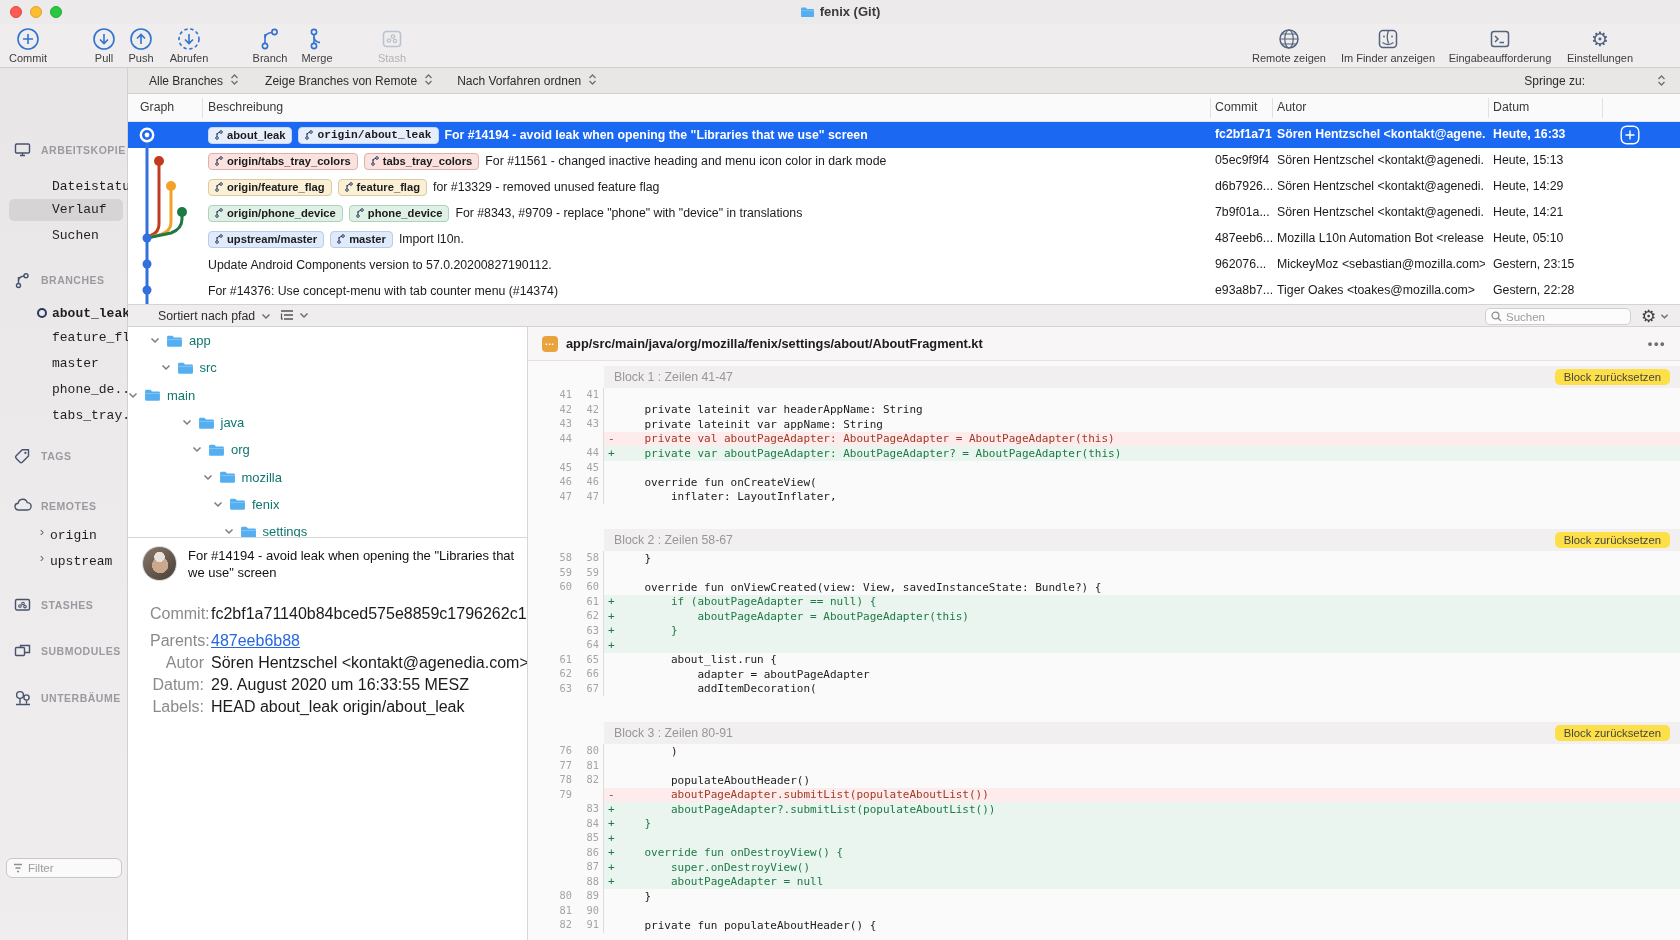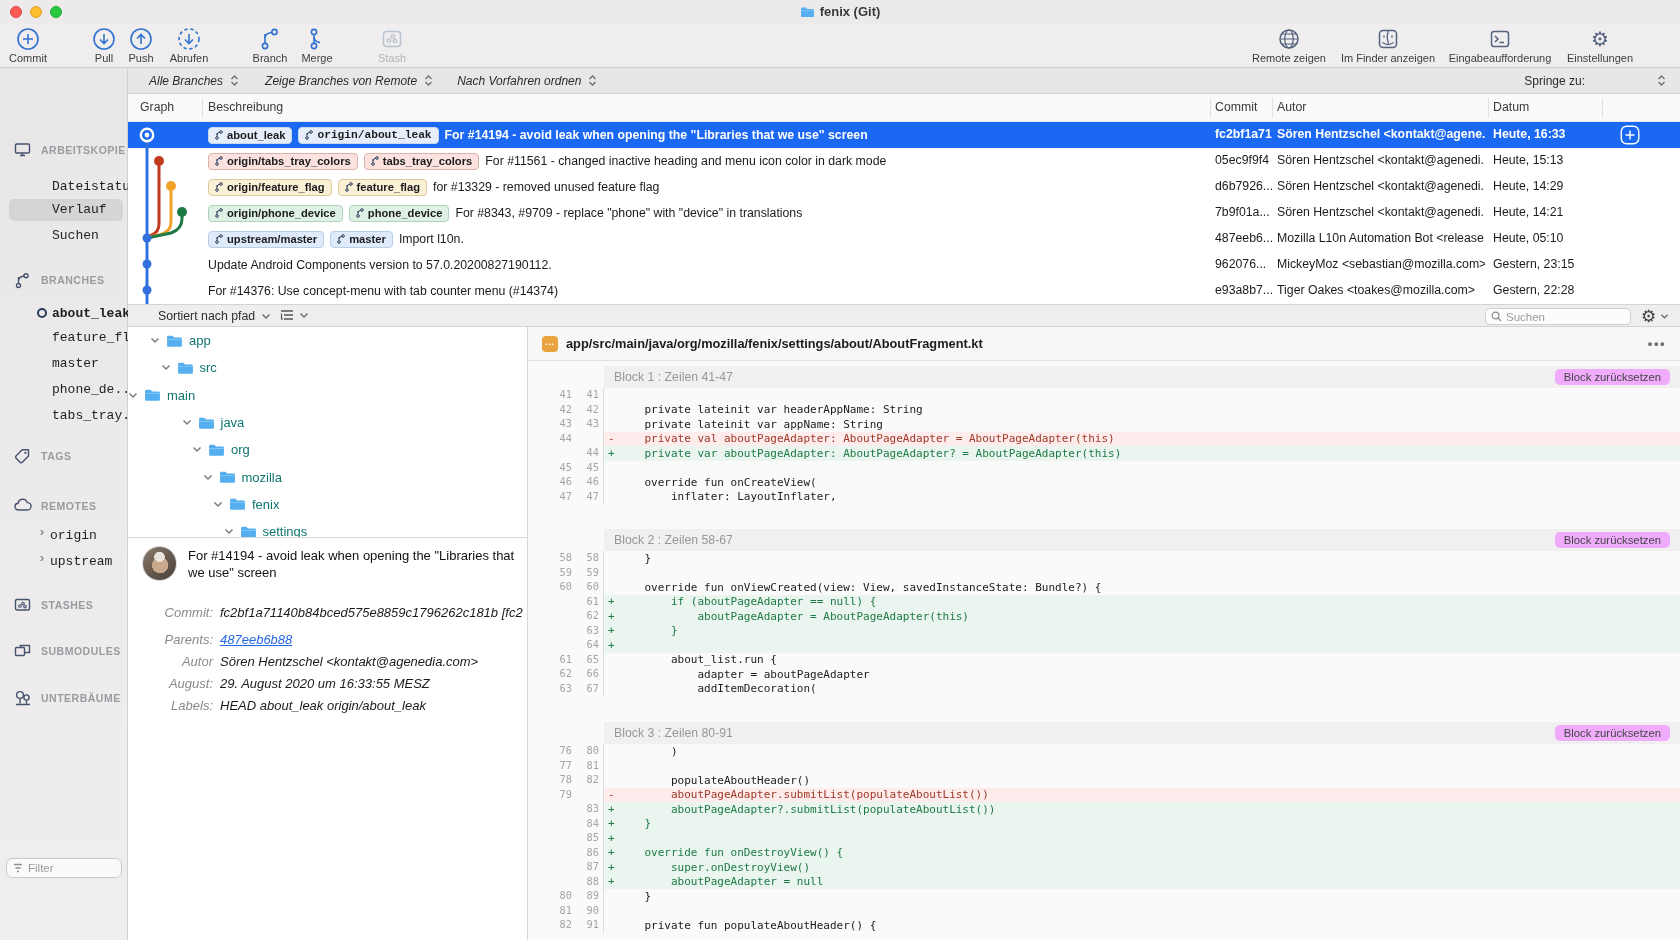--- a/index.html
+++ b/index.html
@@ -18,21 +18,21 @@
   #win-title .tfold { display:inline-block; vertical-align:-2px; margin-right:5px; }
 
   #toolbar { position:absolute; left:0; top:24px; width:1680px; height:44px; background:#efeded; border-bottom:1px solid #d2cfcf; }
   .tb-btn { position:absolute; top:2px; display:flex; flex-direction:column; align-items:center; width:120px; margin-left:-60px; cursor:default; }
   .tb-icon { height:26px; display:flex; align-items:center; justify-content:center; }
   .tb-label { font-size:11px; color:#3e3e40; margin-top:0px; white-space:nowrap; }
   .tb-btn.disabled .tb-label { color:#b3b3b8; }
 
   
   #filterbar { position:absolute; left:128px; top:68px; width:1552px; height:26px; background:#e9e6e6; border-bottom:1px solid #d4d1d1; display:flex; align-items:center; font-size:12px; color:#2c2c2e; }
-  .fb-select { display:flex; align-items:center; gap:7px; white-space:nowrap;font-style:italic; }
+  .fb-select { display:flex; align-items:flex-start; gap:7px; white-space:nowrap; }
   .updown { display:inline-block; }
   #fb-spacer { flex:1; }
   #jump-select { margin-right:14px; display:flex; align-items:center; gap:72px; }
 
   
   #sidebar { position:absolute; left:0; top:68px; width:128px; height:872px; background:linear-gradient(180deg,#e9e6e7 0%,#edebeb 60%,#efedee 100%); border-right:1px solid #d2d0d0; }
   .sb-abs { position:absolute; height:22px; display:flex; align-items:center; }
   .sb-header { font-size:10.5px; font-weight:700; letter-spacing:0.5px; color:#9b9aa0; }
   .sb-header .sb-ic { position:absolute; left:14px; top:3px; }
   .sb-header .sb-ht { position:absolute; left:41px; top:5px; }
@@ -82,38 +82,38 @@
   .tree-chev { display:flex; width:10px; }
 
   
   #detail-panel { position:absolute; left:128px; top:537px; width:399px; height:403px; background:#fff; border-top:1px solid #d8d6d6; overflow:hidden; }
   #avatar { position:absolute; left:14px; top:8px; width:35px; height:35px; border-radius:50%;
     background: radial-gradient(circle at 50% 30%, #e8e2da 0 18%, transparent 19%),
                 radial-gradient(circle at 52% 55%, #c9a88c 0 32%, transparent 33%),
                 linear-gradient(140deg,#8a7a6e 0%, #6b5d52 45%, #46413c 100%);
     border:1px solid #d8d6d6; }
   #detail-title { position:absolute; left:60px; top:9px; width:330px; font-size:13px; line-height:17px; color:#111; }
-  .detail-row { position:absolute; left:17px; width:399px; height:20px; font-size:13px;font-style:italic; }
+  .detail-row { position:absolute; left:8px; width:399px; height:20px; font-size:16px; }
   .detail-label { position:absolute; left:0; width:40px; text-align:right; color:#8a8a8e; left:14px; width:54px; }
   .detail-value { position:absolute; left:45px; width:350px; white-space:nowrap; overflow:hidden; color:#1b1b1d; }
   .detail-value a { color:#2567e3; }
 
   
   #diff-panel { position:absolute; left:527px; top:327px; width:1153px; height:613px; background:#fbfafa; border-left:1px solid #d8d6d6; overflow:hidden; }
   #diff-file-header { height:34px; border-bottom:1px solid #e3e1e1; background:#f8f6f6; display:flex; align-items:center; padding:0 14px; }
   #file-badge { width:16px; height:16px; border-radius:4px; background:#e8a33d; color:#fff; font-size:6px; letter-spacing:1px; display:flex; align-items:center; justify-content:center; font-weight:700; }
   #file-path { margin-left:8px; font-size:12.8px; font-weight:600; color:#1c1c1e; }
   #file-spacer { flex:1; }
   #file-more { font-size:13px; font-weight:700; letter-spacing:1.5px; color:#6f6f74; }
 
   .diff-block { }
   .block-head { margin-left:76px; height:22px; background:#f1efef; display:flex; align-items:center; padding:0 10px; }
   .block-title { font-size:12.3px; color:#97979b; }
   .bh-spacer { flex:1; }
-  .block-reset { font-size:11.3px; color:#454547; background:#f0abfc; border:none; border-radius:5px; padding:2px 9px; font-family:"Liberation Sans",sans-serif; }
+  .block-reset { font-size:11.3px; color:#454547; background:#fde047; border:none; border-radius:5px; padding:2px 9px; font-family:"Liberation Sans",sans-serif; }
 
   .diff-line { height:14.5px; display:flex; align-items:center; }
   .gutter { width:76px; display:flex; align-self:stretch; border-right:1px solid #deDCdc; flex:none; }
   .ln { font-family:"DejaVu Sans Mono", monospace; font-size:10.3px; color:#a4a4a8; text-align:right; }
   .ln-old { width:44px; }
   .ln-new { width:27px; }
   .line-body { flex:1; display:flex; align-self:stretch; align-items:center; padding-left:4px; }
   .marker { width:10px; font-family:"DejaVu Sans Mono", monospace; font-size:11px; }
   .code { font-family:"DejaVu Sans Mono", monospace; font-size:11px; white-space:pre; color:#1b1b1d; }
   .diff-line.del .line-body { background:#fdeceb; }
@@ -763,21 +763,21 @@
       </div>
       <div class="detail-row" style="top: 94px;">
         <span class="detail-label">Parents:</span>
         <span class="detail-value" style="left: 75px;"><a href="#">487eeb6b88</a></span>
       </div>
       <div class="detail-row" style="top: 116px;">
         <span class="detail-label">Autor</span>
         <span class="detail-value" style="left: 75px;">Sören Hentzschel &lt;kontakt@agenedia.com&gt;</span>
       </div>
       <div class="detail-row" style="top: 138px;">
-        <span class="detail-label">August:</span>
+        <span class="detail-label">Datum:</span>
         <span class="detail-value" style="left: 75px;">29. August 2020 um 16:33:55 MESZ</span>
       </div>
       <div class="detail-row" style="top: 160px;">
         <span class="detail-label">Labels:</span>
         <span class="detail-value" style="left: 75px;">HEAD about_leak origin/about_leak</span>
       </div>
     </div>
 </div>
 
 <div id="diff-panel">

